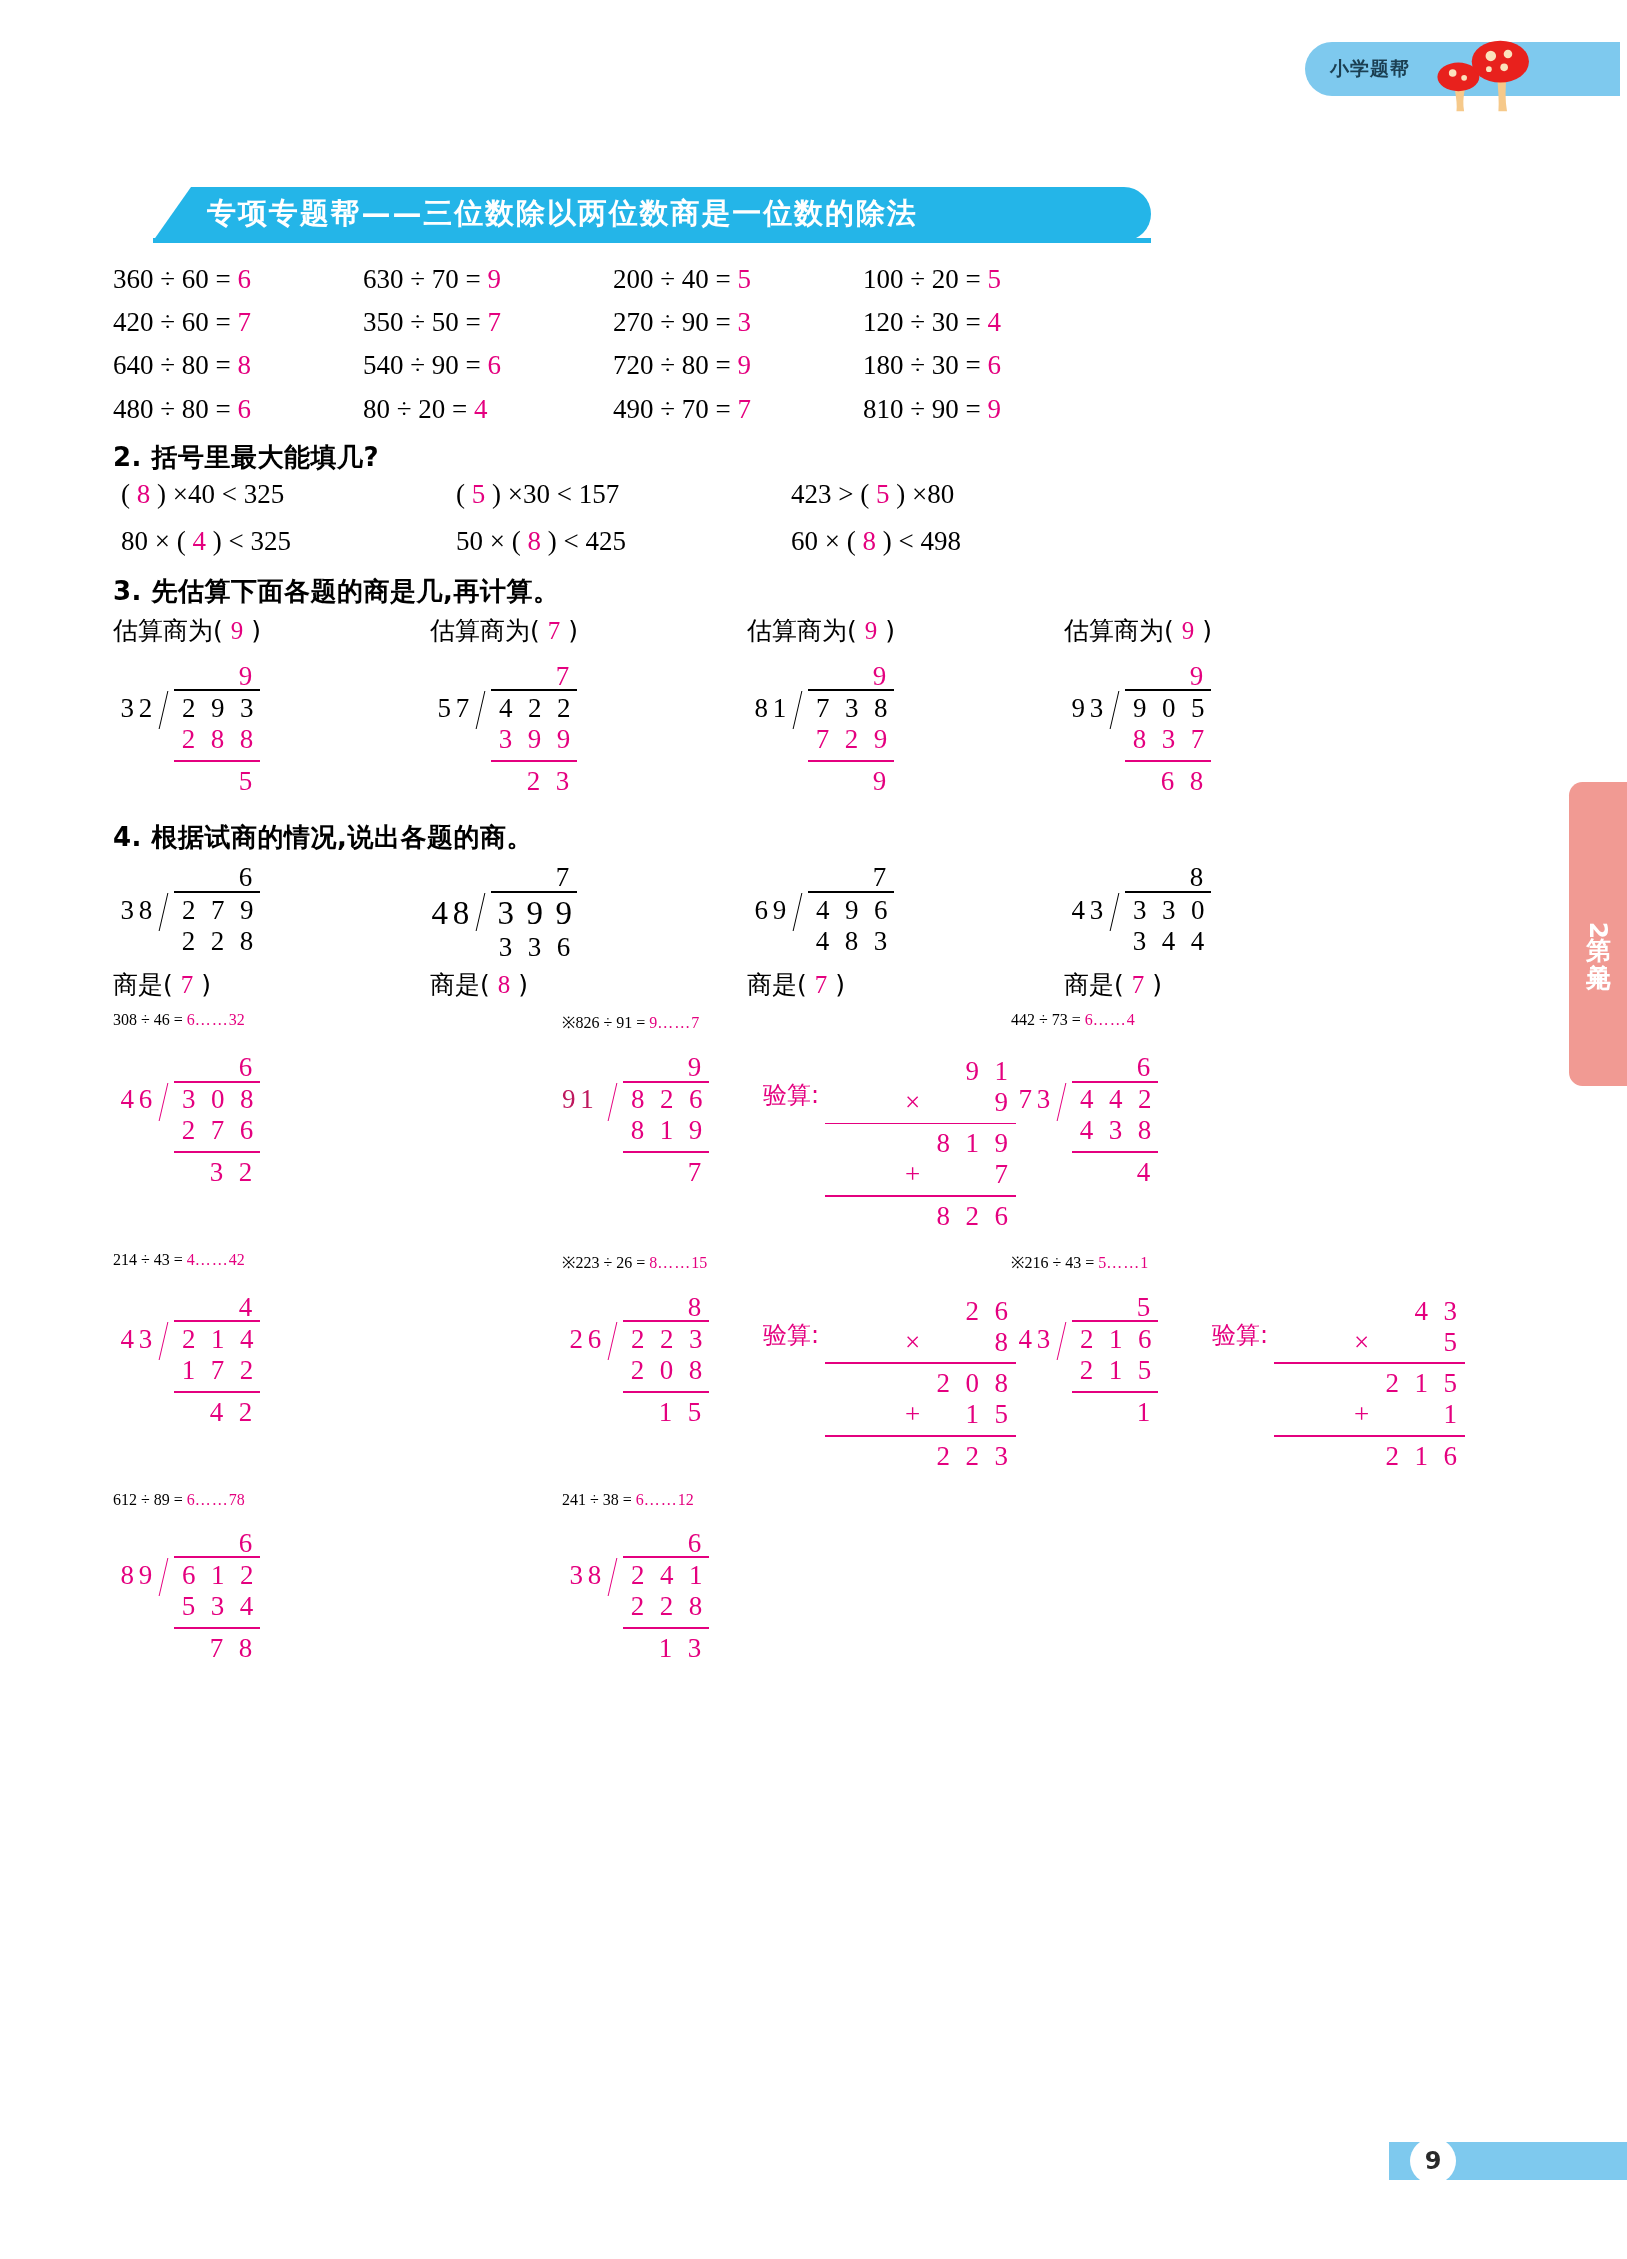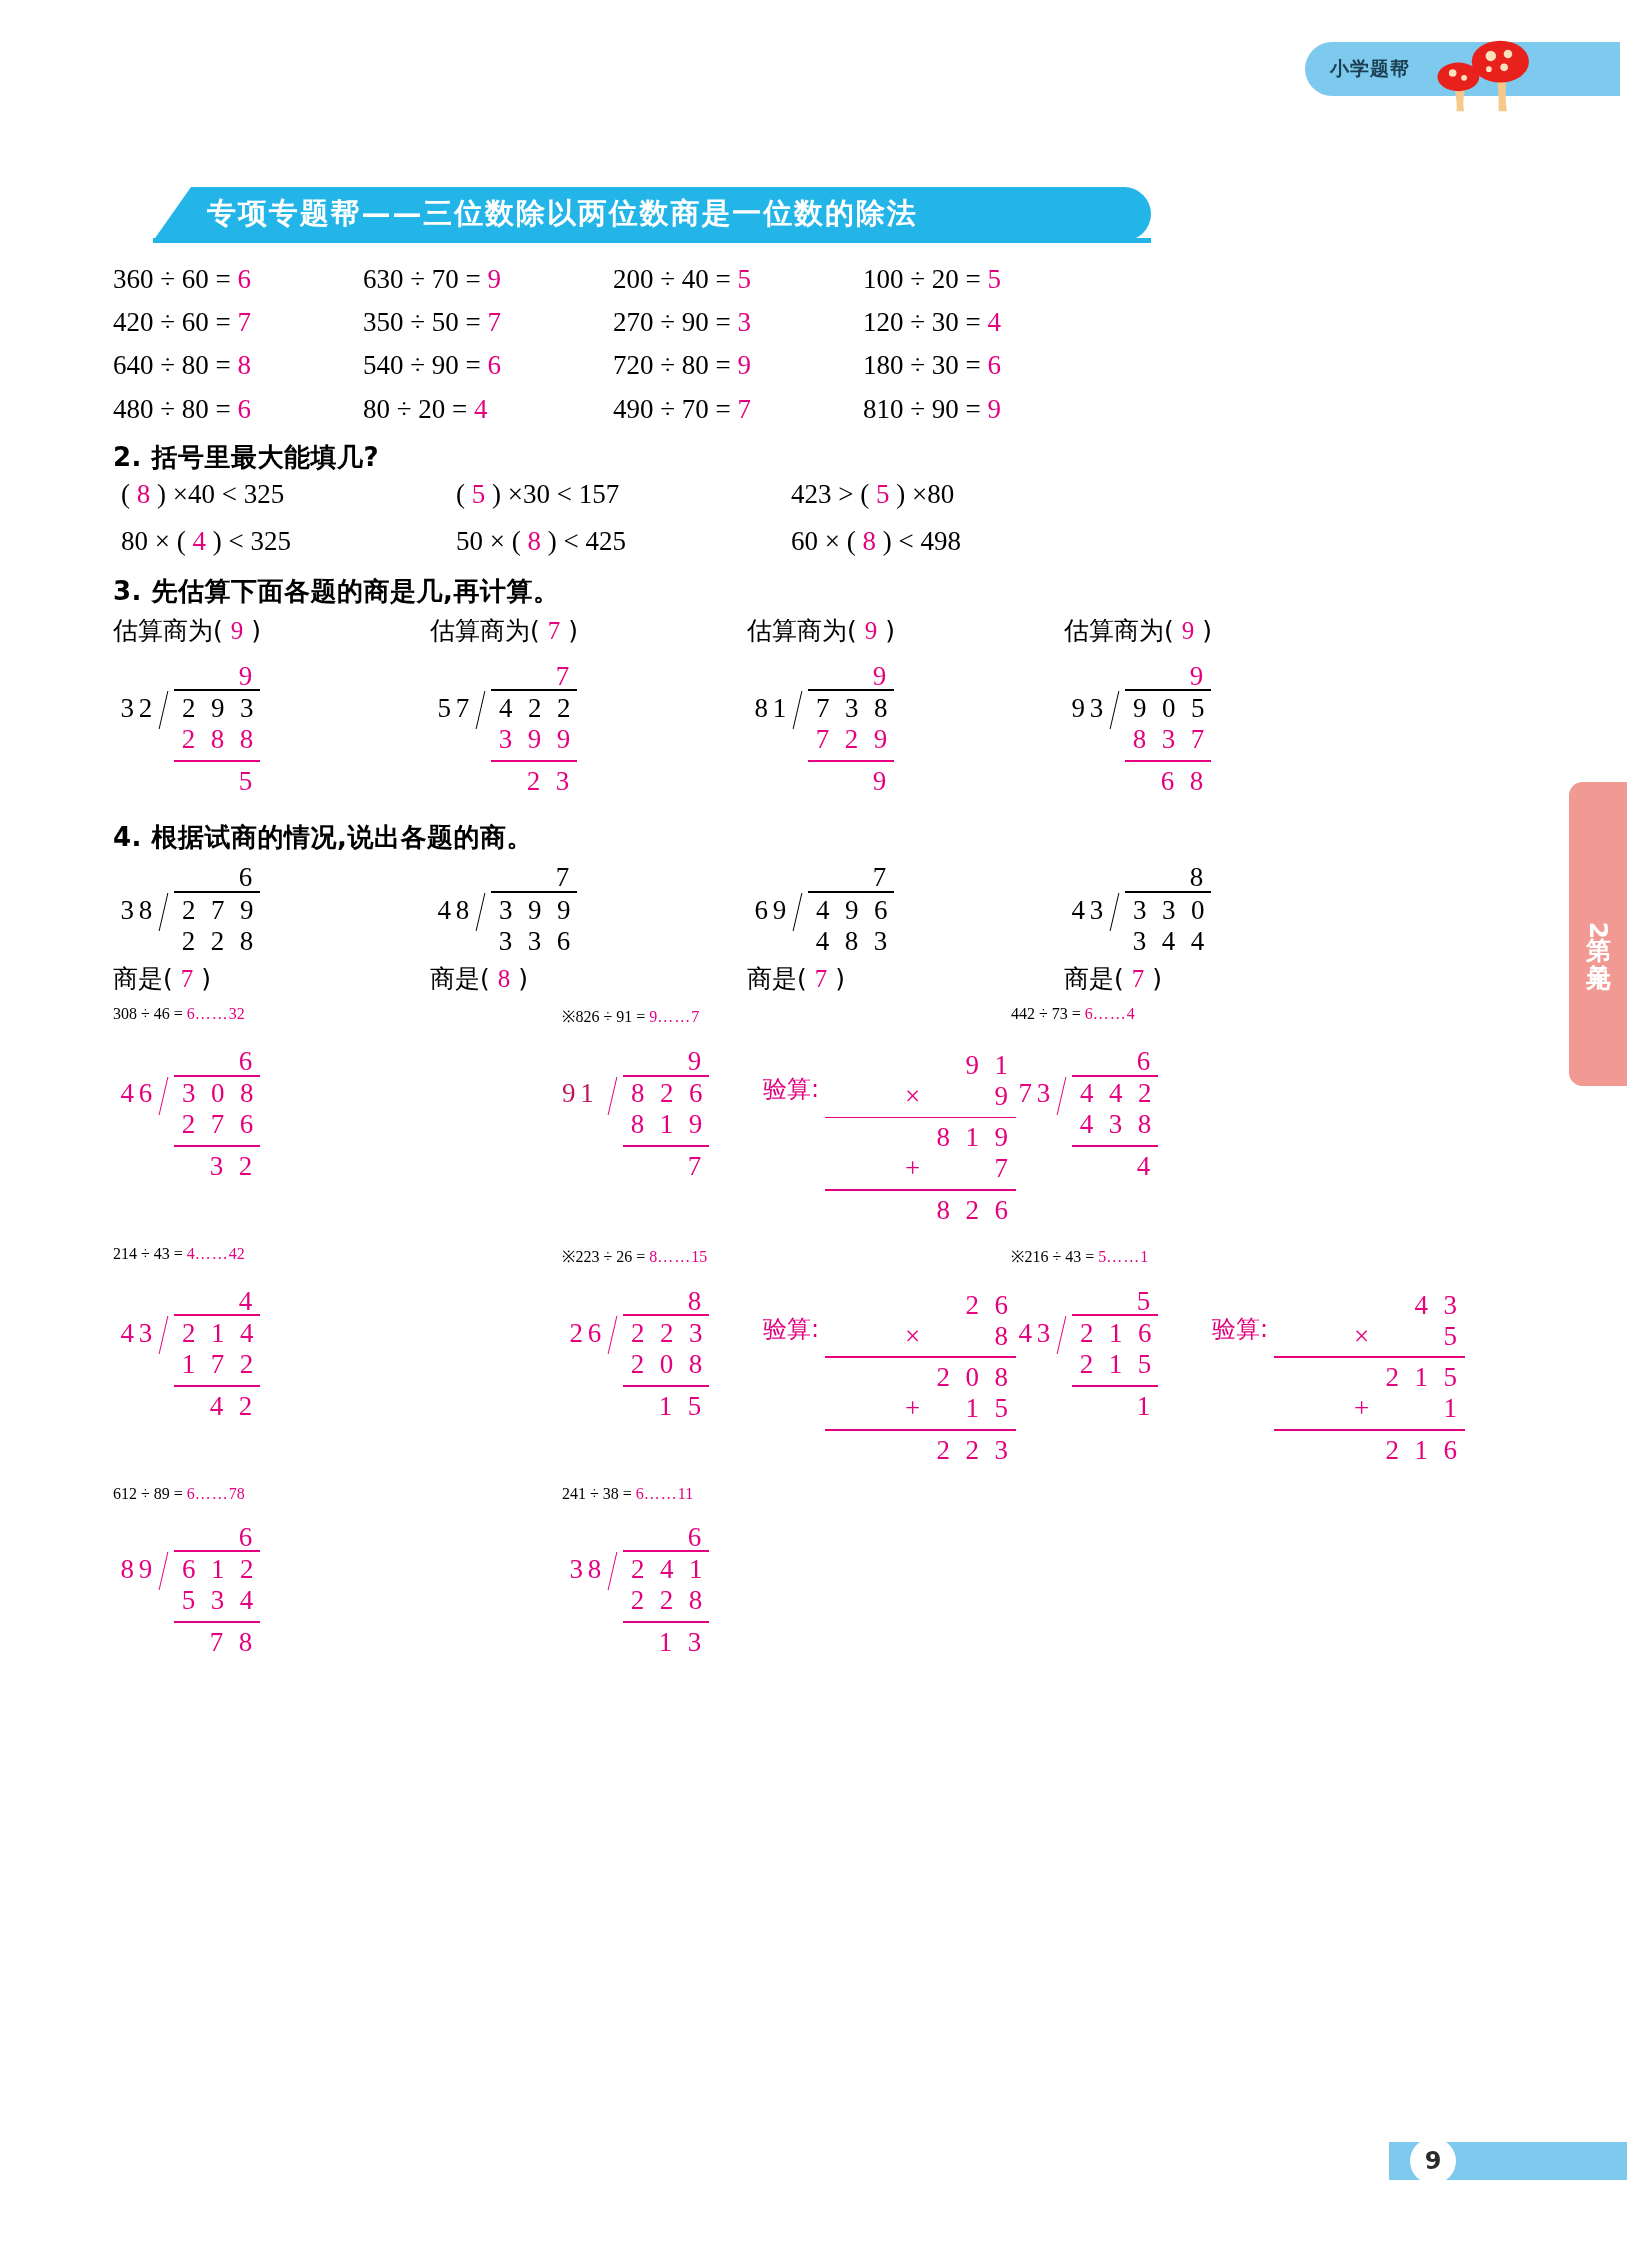--- a/index.html
+++ b/index.html
@@ -397,21 +397,21 @@
             </div>
           </div>
           <div style="width: 317px;">
             <div class="div-block">
               <div class="quot-row">
                 <div style="width: 61px;"></div>
                 <div style="width: 86px; text-align: right; color: rgb(0, 0, 0); font-size: 27px;"><span class="digits" style="display: inline-flex;">
                     <span style="width: 29px;">7</span>
                   </span></div>
               </div>
-              <div class="dv-line" style="font-size: 27px; position: relative; align-items: center;">
+              <div class="dv-line" style="font-size: 33px; position: relative; align-items: center;">
                 <span class="divisor" style="color: rgb(0, 0, 0); width: 46px; text-align: right;">48</span>
                 <span class="bracket" style="color: rgb(0, 0, 0);"><div class="overbar" style="width: 86px; background: rgb(0, 0, 0);"></div><span class="digits" style="color: rgb(0, 0, 0);">
                     <span style="width: 29px;">3</span>
                     <span style="width: 29px;">9</span>
                     <span style="width: 29px;">9</span>
                   </span></span>
               </div>
               <div class="sub-row" style="font-size: 27px;">
                 <div style="width: 61px;"></div>
                 <div style="width: 86px; text-align: right; color: rgb(0, 0, 0);"><span class="digits" style="display: inline-flex;">
@@ -859,21 +859,21 @@
                   <span style="width: 29px;">2</span>
                   <span style="width: 29px;">1</span>
                   <span style="width: 29px;">6</span>
                 </span>
               </div>
             </div>
           </div>
         </div>
         <div class="row" style="margin-top: 19px;">
           <div class="eq" style="width: 449px;">612 ÷ 89 = <span class="ans">6</span><span class="ans dots">……</span><span class="ans">78</span></div>
-          <div class="eq" style="width: 449px;">241 ÷ 38 = <span class="ans">6</span><span class="ans dots">……</span><span class="ans">11</span></div>
+          <div class="eq" style="width: 449px;">241 ÷ 38 = <span class="ans">6</span><span class="ans dots">……</span><span class="ans">12</span></div>
         </div>
         <div class="row" style="margin-top: 19px;">
           <div class="vcol" style="width: 449px;">
             <div style="min-width: 201px;">
               <div class="div-block">
                 <div class="quot-row">
                   <div style="width: 61px;"></div>
                   <div style="width: 86px; text-align: right; color: rgb(228, 0, 127); font-size: 27px;"><span class="digits" style="display: inline-flex;">
                       <span style="width: 29px;">6</span>
                     </span></div>

